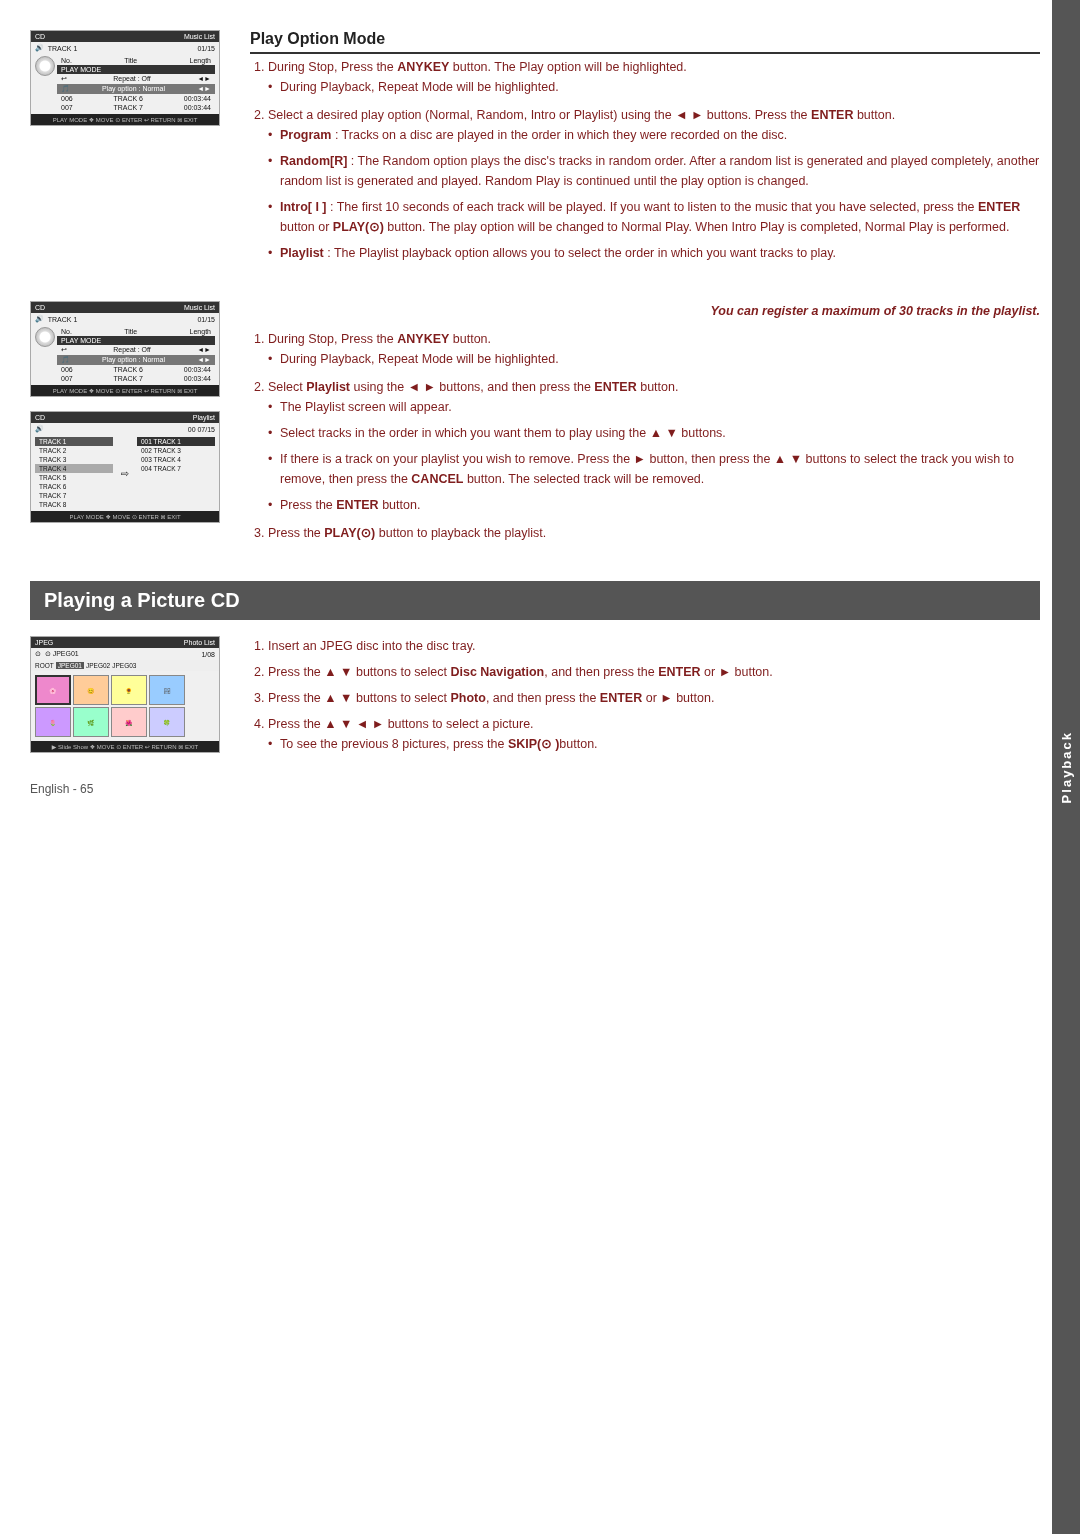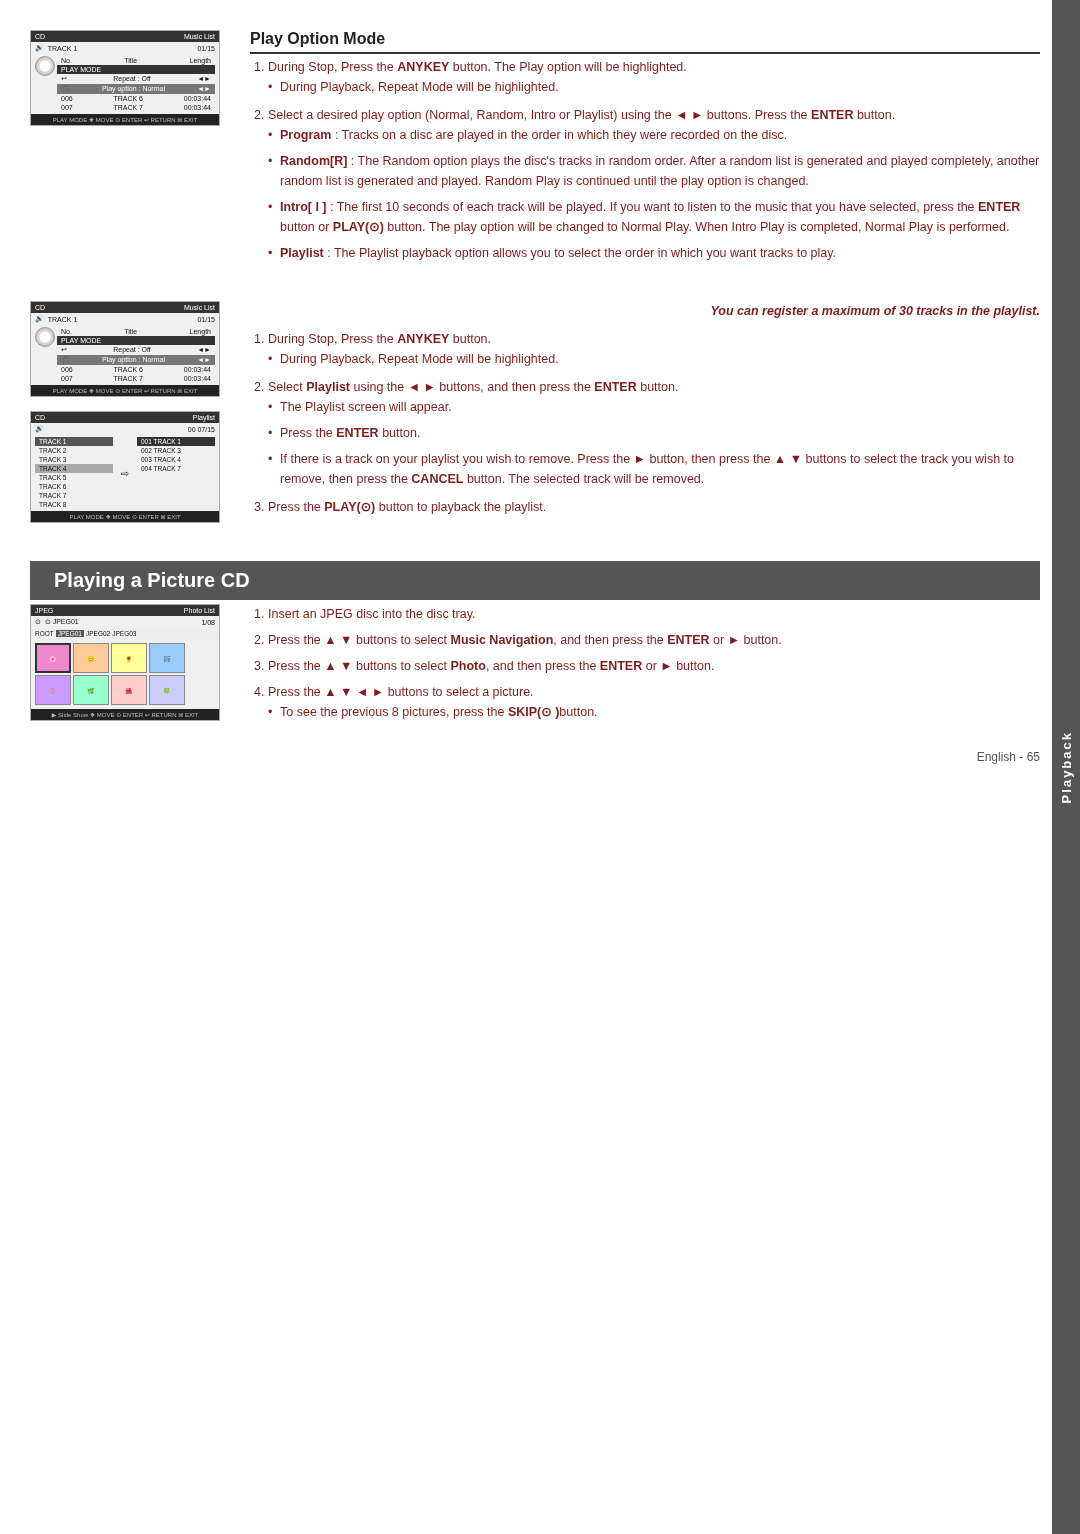--- a/index.html
+++ b/index.html
@@ -179,34 +179,34 @@
     
     .picture-cd-section {
       margin-top: 10px;
     }
 
     .picture-cd-title {
       background: #555;
       color: #fff;
       font-size: 20px;
       font-weight: bold;
-      padding: 8px 24px;
-      margin-bottom: 4px;
+      padding: 8px 14px;
+      margin-bottom: 16px;
       display: inline-block;
       width: 100%;
     }
 
     .picture-cd-row {
       display: flex;
       gap: 20px;
     }
 
     
     .page-footer {
-      text-align: right;
+      text-align: left;
       margin-top: 20px;
       font-size: 12px;
       color: #555;
     }
 
     
     .double-screen {
       display: flex;
       flex-direction: column;
       gap: 6px;
@@ -397,22 +397,23 @@
             <li>
               During Stop, Press the <span class="bold">ANYKEY</span> button.
               <ul>
                 <li>During Playback, Repeat Mode will be highlighted.</li>
               </ul>
             </li>
             <li>
               Select <span class="bold">Playlist</span> using the ◄ ► buttons, and then press the <span class="bold">ENTER</span> button.
               <ul>
                 <li>The Playlist screen will appear.</li>
+                <li>Select tracks in the order in which you want them to play using the ▲ ▼ buttons.</li>
+                <li>If there is a track on your playlist you wish to remove. Press the ► button, then press the ▲ ▼ buttons to select the track you wish to remove, then press the <span class="bold">CANCEL</span> button. The selected track will be removed.</li>
                 <li>Press the <span class="bold">ENTER</span> button.</li>
-                <li>If there is a track on your playlist you wish to remove. Press the ► button, then press the ▲ ▼ buttons to select the track you wish to remove, then press the <span class="bold">CANCEL</span> button. The selected track will be removed.</li>
               </ul>
             </li>
             <li>
               Press the <span class="bold">PLAY(⊙)</span> button to playback the playlist.
             </li>
           </ol>
         </div>
       </div>
     </div>
 
@@ -450,21 +451,21 @@
               <div class="thumb thumb-image7">🍀</div>
             </div>
             <div class="screen-footer">▶ Slide Show  ❖ MOVE  ⊙ ENTER  ↩ RETURN  ⊠ EXIT</div>
           </div>
         </div>
 
         <div class="text-col">
           <div class="body-text">
             <ol>
               <li>Insert an JPEG disc into the disc tray.</li>
-              <li>Press the ▲ ▼ buttons to select <span class="bold">Music Navigation</span>, and then press the <span class="bold">ENTER</span> or ► button.</li>
+              <li>Press the ▲ ▼ buttons to select <span class="bold">Disc Navigation</span>, and then press the <span class="bold">ENTER</span> or ► button.</li>
               <li>Press the ▲ ▼ buttons to select <span class="bold">Photo</span>, and then press the <span class="bold">ENTER</span> or ► button.</li>
               <li>
                 Press the ▲ ▼ ◄ ► buttons to select a picture.
                 <ul>
                   <li>To see the previous 8 pictures, press the <span class="bold">SKIP(⊙ )</span>button.</li>
                 </ul>
               </li>
             </ol>
           </div>
         </div>

